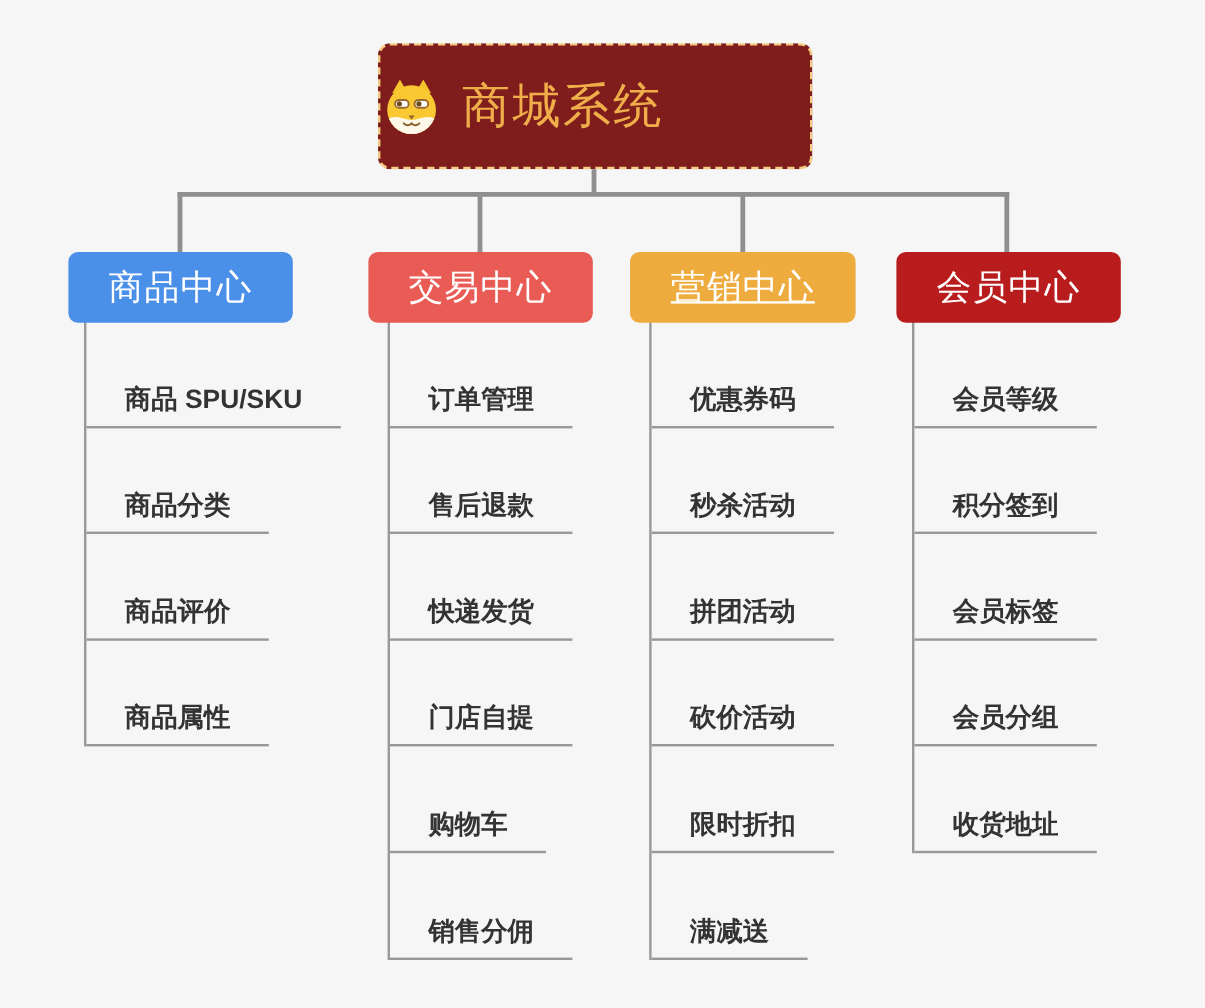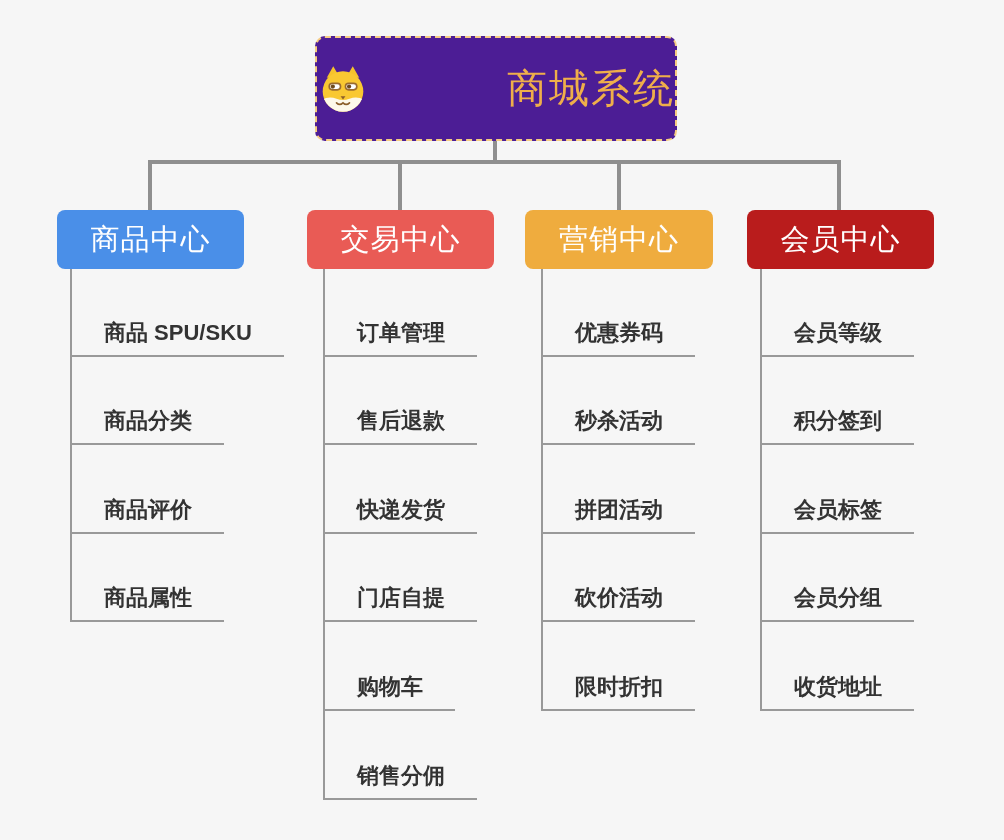--- a/index.html
+++ b/index.html
@@ -4,22 +4,22 @@
 <style>
   html,body{margin:0;padding:0;background:#f6f6f6;}
   #stage{
     position:relative;width:1004px;height:840px;margin:0 auto;
     background:#f6f6f6;overflow:hidden;
     font-family:"Liberation Sans",sans-serif;
   }
   
   .root-node{
     position:absolute;left:315px;top:36px;width:362px;height:105px;
-    background:#4c1d95;border:2px dashed #f6cc82;border-radius:10px;
-    display:flex;align-items:center;justify-content:space-between;gap:16px;
+    background:#7f1d1d;border:2px dashed #f6cc82;border-radius:10px;
+    display:flex;align-items:center;justify-content:flex-start;gap:16px;
     box-sizing:border-box;
   }
   .root-title{font-size:40px;color:#efae4a;letter-spacing:2px;white-space:nowrap;}
   .root-icon{width:52px;height:52px;flex:0 0 auto;}
   
   .line{position:absolute;background:#8f8f8f;}
   .root-stem{left:493px;top:141px;width:4px;height:22px;}
   .h-connector{left:148px;top:160px;width:693px;height:4px;}
   .stem{top:160px;width:4px;height:50px;}
   .stem-1{left:148px;} .stem-2{left:398px;} .stem-3{left:617px;} .stem-4{left:837px;}
@@ -79,21 +79,21 @@
 
   <div class="line root-stem" style="background: rgb(143, 143, 143);"></div>
   <div class="line h-connector" style="background: rgb(143, 143, 143);"></div>
   <div class="line stem stem-1" style="background: rgb(143, 143, 143);"></div>
   <div class="line stem stem-2" style="background: rgb(143, 143, 143);"></div>
   <div class="line stem stem-3" style="background: rgb(143, 143, 143);"></div>
   <div class="line stem stem-4" style="background: rgb(143, 143, 143);"></div>
 
   <div class="branch-box branch-box-1" style="background: rgb(74, 143, 232);">商品中心</div>
   <div class="branch-box branch-box-2" style="background: rgb(233, 91, 85);">交易中心</div>
-  <div class="branch-box branch-box-3" style="background: rgb(239, 172, 62);">营销中心</div>
+  <div class="branch-box branch-box-3" style="background: rgb(239, 172, 62); text-decoration: underline;">营销中心</div>
   <div class="branch-box branch-box-4" style="background: #b91c1c;">会员中心</div>
 
   <div class="branch-items items-1">
       <div class="leaf-row">
         <div class="leaf">商品 SPU/SKU</div>
       </div>
       <div class="leaf-row">
         <div class="leaf">商品分类</div>
       </div>
       <div class="leaf-row">
@@ -132,20 +132,23 @@
       </div>
       <div class="leaf-row">
         <div class="leaf">拼团活动</div>
       </div>
       <div class="leaf-row">
         <div class="leaf">砍价活动</div>
       </div>
       <div class="leaf-row">
         <div class="leaf">限时折扣</div>
       </div>
+      <div class="leaf-row">
+        <div class="leaf">满减送</div>
+      </div>
     </div>
   <div class="branch-items items-4">
       <div class="leaf-row">
         <div class="leaf">会员等级</div>
       </div>
       <div class="leaf-row">
         <div class="leaf">积分签到</div>
       </div>
       <div class="leaf-row">
         <div class="leaf">会员标签</div>

